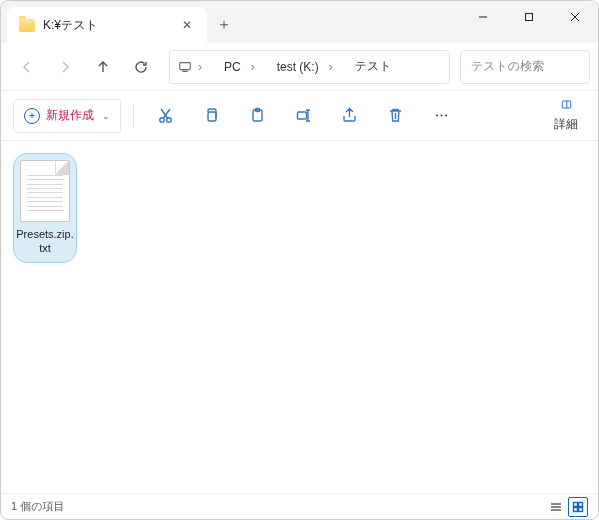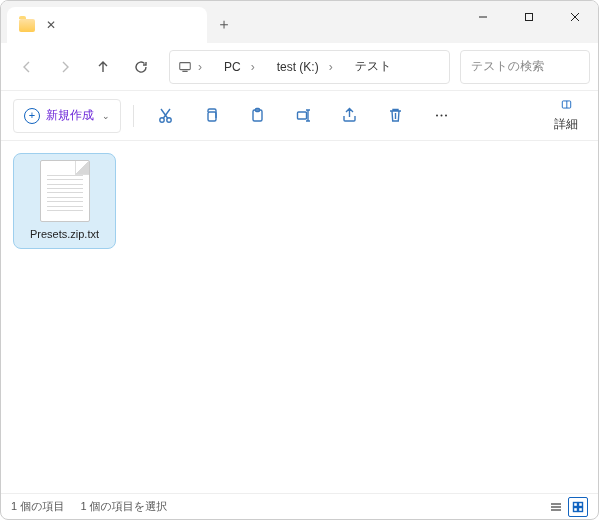--- a/index.html
+++ b/index.html
@@ -28,49 +28,50 @@
 .addr .monitor { width: 14px; height: 14px; }
 
 .search { width: 130px; height: 34px; border: 1px solid #e3e3e3; border-radius: 4px; padding: 0 10px; display: flex; align-items: center; font-size: 12px; color: #888; }
 
 .toolbar { display: flex; align-items: center; height: 50px; padding: 0 12px; gap: 6px; background: #fff; border-bottom: 1px solid #eee; }
 .tbtn { height: 34px; display: flex; align-items: center; justify-content: center; border-radius: 4px; cursor: pointer; padding: 0 8px; gap: 6px; font-size: 12px; color: #333; }
 .tbtn svg { width: 17px; height: 17px; stroke: currentColor; fill: none; stroke-width: 1.4; }
 .new-btn { border: 1px solid #e6e6e6; padding: 0 10px; color: #1264c0; }
 .new-btn .plus { width: 16px; height: 16px; border: 1.4px solid #1264c0; border-radius: 50%; display: flex; align-items: center; justify-content: center; font-size: 11px; line-height: 1; }
 .new-btn .chev { font-size: 9px; color: #666; margin-left: 2px; }
-.new-btn .lbl { color: #6d28d9; }
+.new-btn .lbl { color: #be185d; }
 .icon-btn { width: 40px; color: #3a78bd; }
 .divider { width: 1px; height: 22px; background: #e3e3e3; margin: 0 6px; }
 .toolbar-spacer { flex: 1; }
 .details-btn { color: #333; gap: 6px; flex-direction: column; }
 .details-btn svg { stroke: #1264c0; }
 
 .content { flex: 1; background: #fff; padding: 12px; overflow: auto; }
-.file-item { width: 103px; display: flex; flex-direction: column; align-items: center; padding: 6px 2px; border: 1px solid #9ecfee; background: #d9edf9; border-radius: 8px; cursor: pointer; }
+.file-item { width: 64px; display: flex; flex-direction: column; align-items: center; padding: 6px 2px; border: 1px solid #9ecfee; background: #d9edf9; border-radius: 14px; cursor: pointer; }
 .file-icon { width: 50px; height: 62px; background: #fff; border: 1px solid #c8c8c8; border-radius: 2px; position: relative; overflow: hidden; }
 .file-icon .fold { position: absolute; top: 0; right: 0; width: 14px; height: 14px; background: linear-gradient(135deg, #fff 48%, #d8d8d8 50%); border-left: 1px solid #ddd; border-bottom: 1px solid #ddd; }
 .file-icon .lines { position: absolute; top: 12px; left: 6px; right: 6px; bottom: 8px; display: flex; flex-direction: column; justify-content: space-around; }
 .file-icon .lines span { height: 1px; background: #d9d9d9; }
 .file-label { font-size: 11px; color: #222; text-align: center; margin-top: 6px; word-break: break-all; line-height: 1.25; }
 
 .statusbar { display: flex; align-items: center; height: 26px; padding: 0 10px; border-top: 1px solid #eee; font-size: 11px; color: #555; gap: 16px; margin-top: 24px; }
 .statusbar-spacer { flex: 1; }
 .view-toggle { display: flex; gap: 2px; }
 .vbtn { width: 20px; height: 20px; display: flex; align-items: center; justify-content: center; border: 1px solid transparent; border-radius: 2px; cursor: pointer; }
 .vbtn.active { border-color: #1264c0; }
 .vbtn svg { width: 12px; height: 12px; stroke: #555; fill: none; stroke-width: 1.4; }
 .vbtn.active svg { stroke: #1264c0; }
 </style>
 </head>
 <body>
 
 <div class="titlebar">
   <div class="tab">
     <span class="folder-ico"></span>
+    <span class="tab-title">K:¥テスト</span>
     <span class="tab-close">✕</span>
   </div>
   <div class="newtab">＋</div>
   <div class="titlebar-spacer"></div>
   <div class="win-controls">
     <div class="win-btn">
         <svg viewBox="0 0 10 10">
           <line x1="1" y1="5" x2="9" y2="5" stroke="#222" stroke-width="1"></line>
         </svg>
       </div>
@@ -202,21 +203,20 @@
           <span></span>
           <span></span>
         </div>
     </div>
     <div class="file-label">Presets.zip.txt</div>
   </div>
 </div>
 
 <div class="statusbar">
   <span>1 個の項目</span>
-  <span>1 個の項目を選択</span>
   <div class="statusbar-spacer"></div>
   <div class="view-toggle">
     <div class="vbtn">
         <svg viewBox="0 0 12 12">
           <line x1="1" y1="3" x2="11" y2="3"></line>
           <line x1="1" y1="6" x2="11" y2="6"></line>
           <line x1="1" y1="9" x2="11" y2="9"></line>
         </svg>
       </div>
     <div class="vbtn active">

